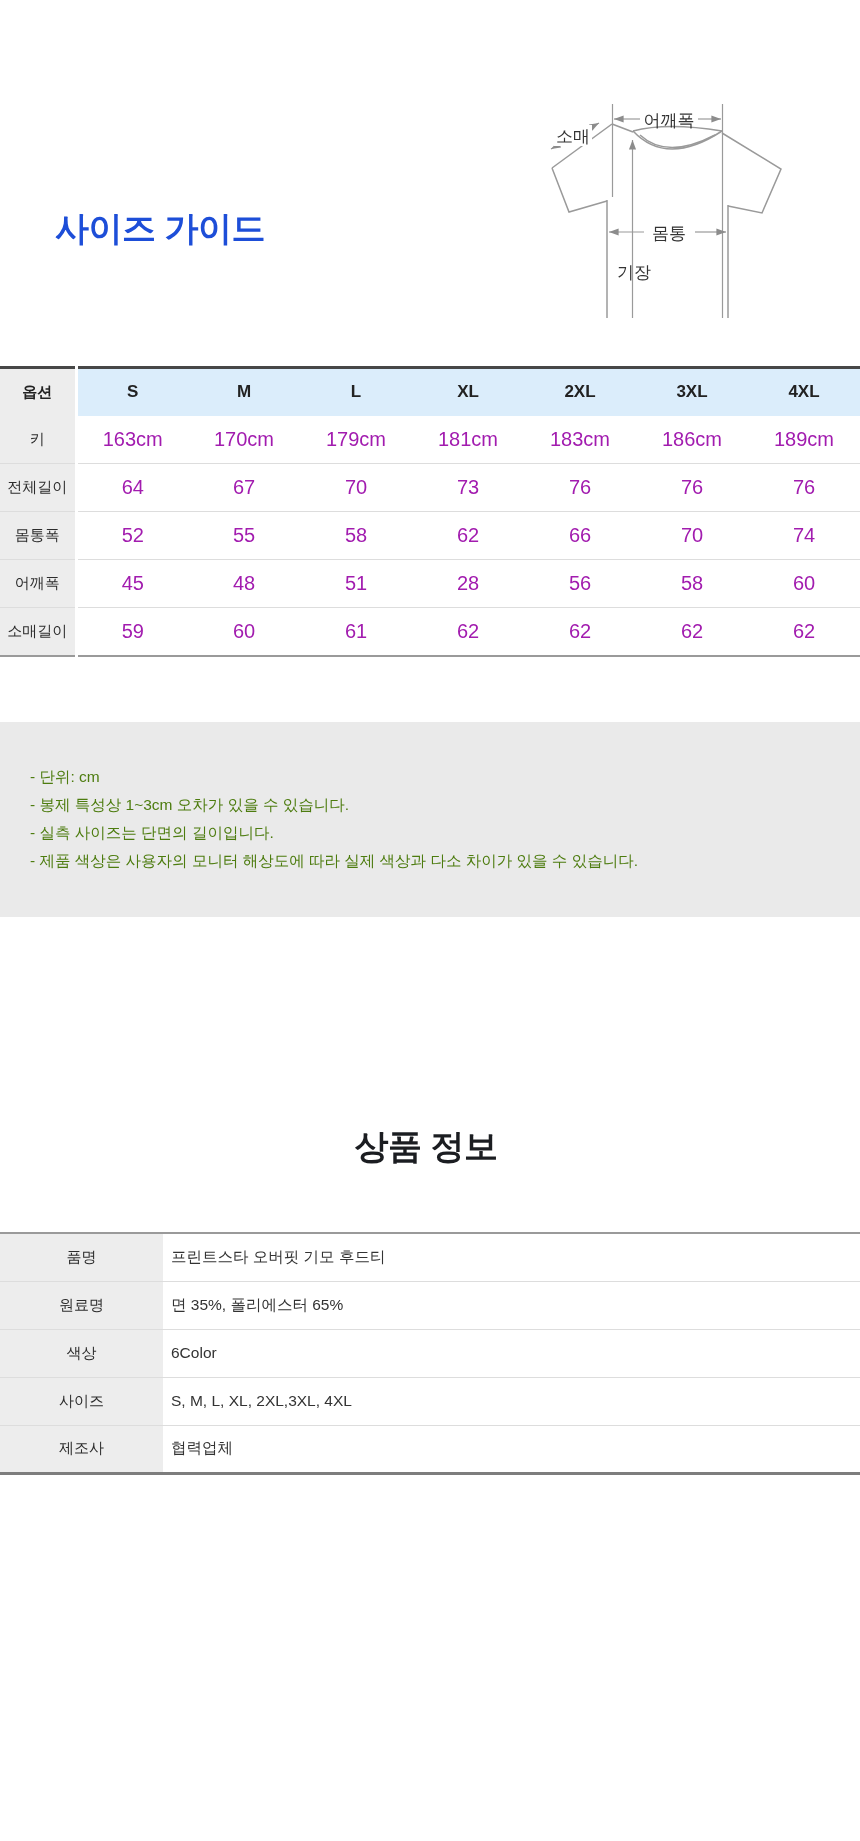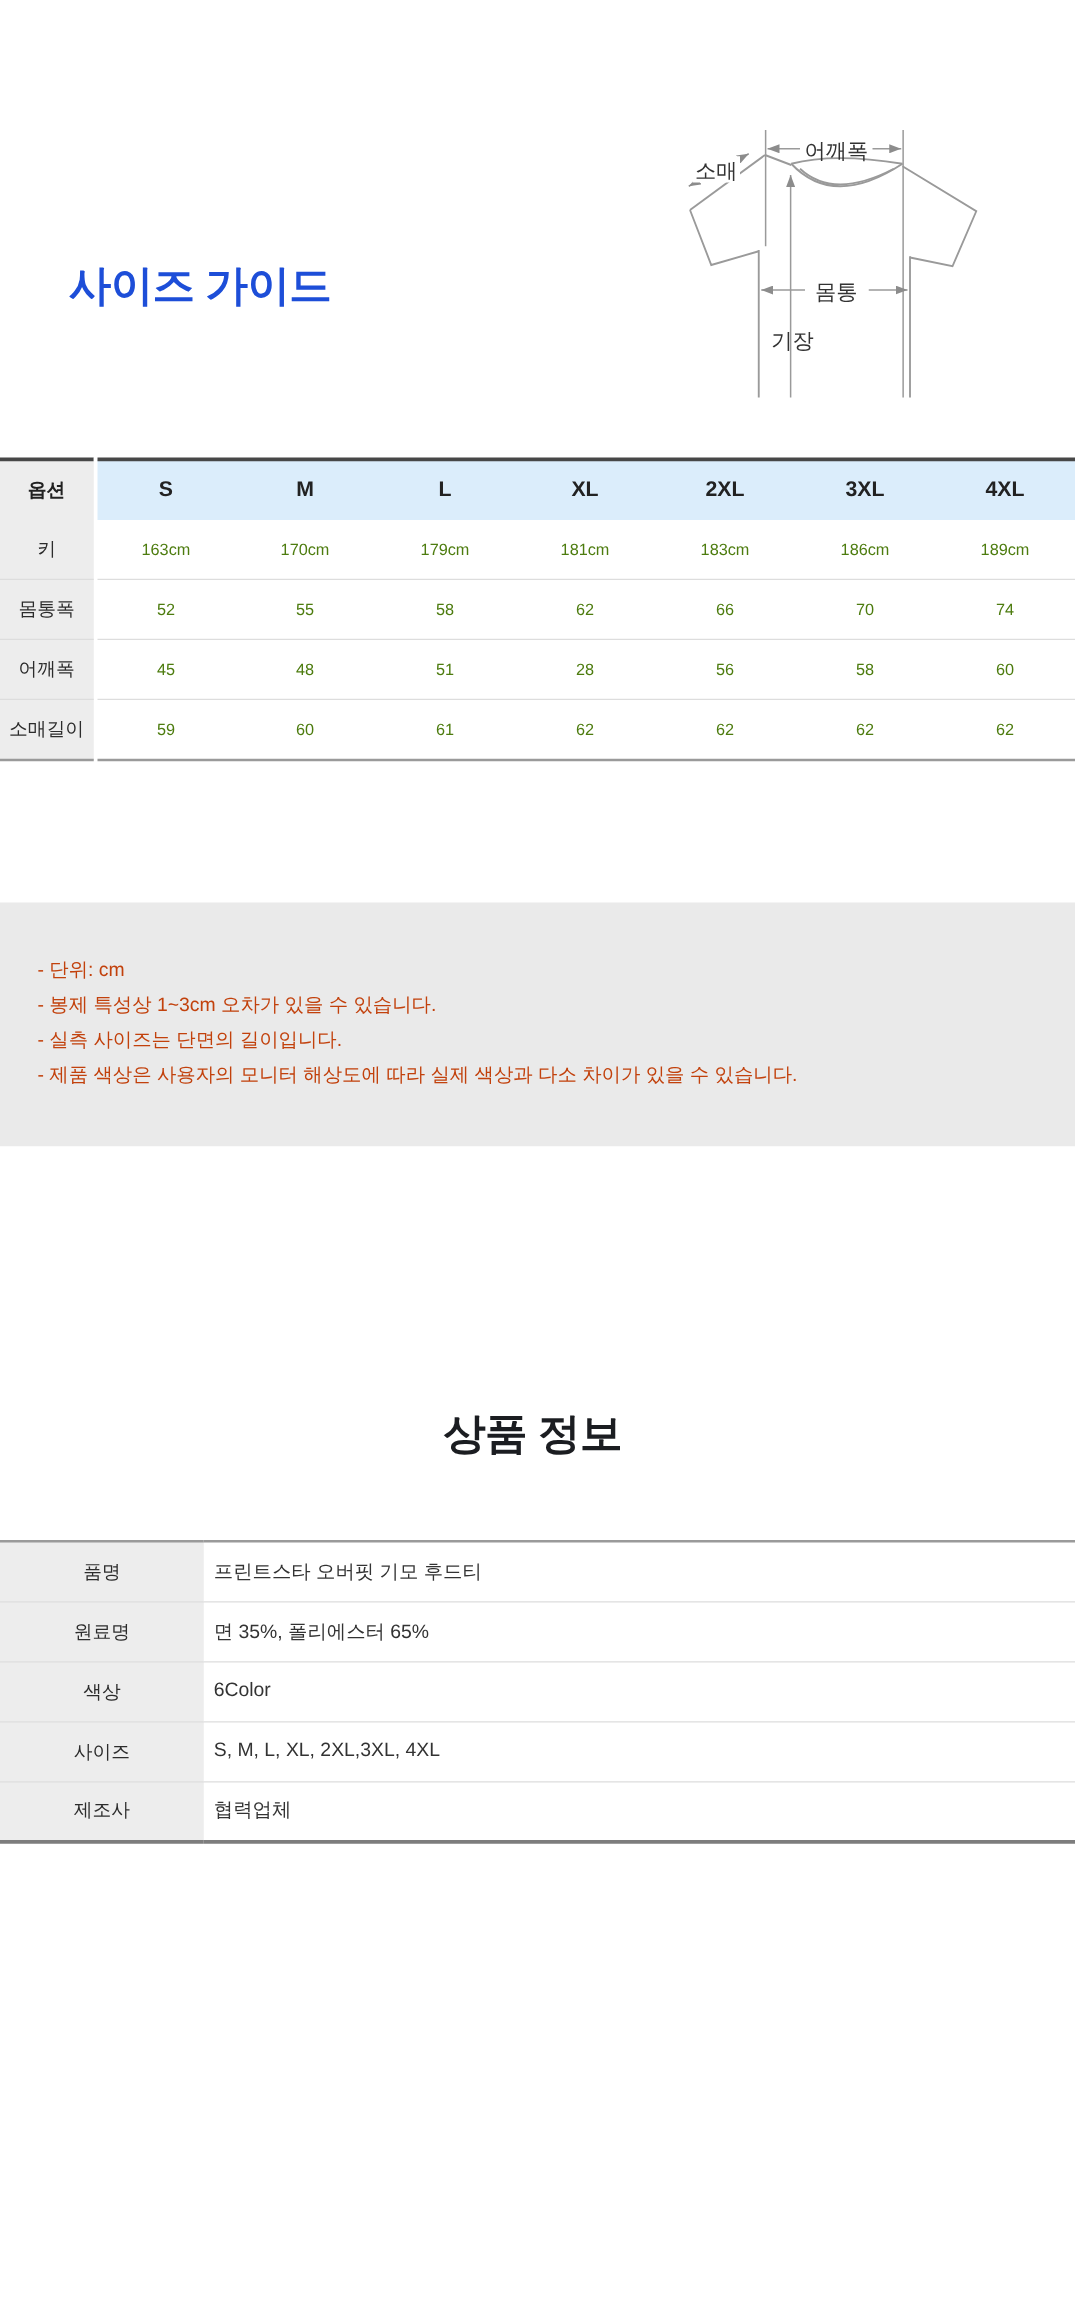--- a/index.html
+++ b/index.html
@@ -15,30 +15,30 @@
   .diagram text { font-family:"Liberation Sans","DejaVu Sans",sans-serif; font-size:17px; fill:#333; }
 
   
   table.size-table { position:absolute; left:0; top:366px; width:860px; border-collapse:collapse; table-layout:fixed;
     border-top:3px solid #474747; border-bottom:2px solid #9a9a9a; }
   table.size-table col.opt-col { width:76px; }
   table.size-table th, table.size-table td { height:48px; text-align:center; vertical-align:middle; }
   table.size-table thead th { background:#dbedfb; font-size:17px; font-weight:700; color:#222; }
   table.size-table thead th.opt { background:#ededed; font-size:15px; font-weight:700; color:#222; }
   table.size-table tbody th { background:#ededed; font-size:15px; font-weight:400; color:#2c2c2c; padding:0 2px; }
-  table.size-table tbody td { font-size:13px; color:#4d7c0f; }
+  table.size-table tbody td { font-size:20px; color:#a21caf; }
   table.size-table tr { border-bottom:1px solid #dddddd; }
   table.size-table tr:last-child { border-bottom:none; }
   table.size-table th.opt, table.size-table tbody th { border-right:3px solid #ffffff; }
   table.size-table thead tr { border-bottom:1px solid #cccccc; }
 
   
   .notes-box { position:absolute; left:0; top:722px; width:860px; height:195px; background:#eaeaea; }
   .notes-box ul { list-style:none; margin:41px 0 0 30px; }
-  .notes-box li { font-size:15.5px; line-height:28px; color:#c2410c; }
+  .notes-box li { font-size:15.5px; line-height:28px; color:#4d7c0f; }
 
   
   table.product-table { position:absolute; left:0; top:1232px; width:860px; border-collapse:collapse; table-layout:fixed;
     border-top:2px solid #9a9a9a; border-bottom:3px solid #7d7d7d;border-radius:26px; }
   table.product-table col.label-col { width:163px; }
   table.product-table th, table.product-table td { height:48px; vertical-align:middle; }
   table.product-table tbody th { background:#ededed; font-size:15px; font-weight:500; color:#2c2c2c; text-align:center; }
   table.product-table tbody td { font-size:15.5px; color:#333; text-align:left; padding-left:8px; }
   table.product-table tr { border-bottom:1px solid #dddddd; }
   table.product-table tr:last-child { border-bottom:none; }
@@ -119,20 +119,30 @@
         <th>키</th>
         <td>163cm</td>
         <td>170cm</td>
         <td>179cm</td>
         <td>181cm</td>
         <td>183cm</td>
         <td>186cm</td>
         <td>189cm</td>
       </tr>
       <tr>
+        <th>전체길이</th>
+        <td>64</td>
+        <td>67</td>
+        <td>70</td>
+        <td>73</td>
+        <td>76</td>
+        <td>76</td>
+        <td>76</td>
+      </tr>
+      <tr>
         <th>몸통폭</th>
         <td>52</td>
         <td>55</td>
         <td>58</td>
         <td>62</td>
         <td>66</td>
         <td>70</td>
         <td>74</td>
       </tr>
       <tr>

